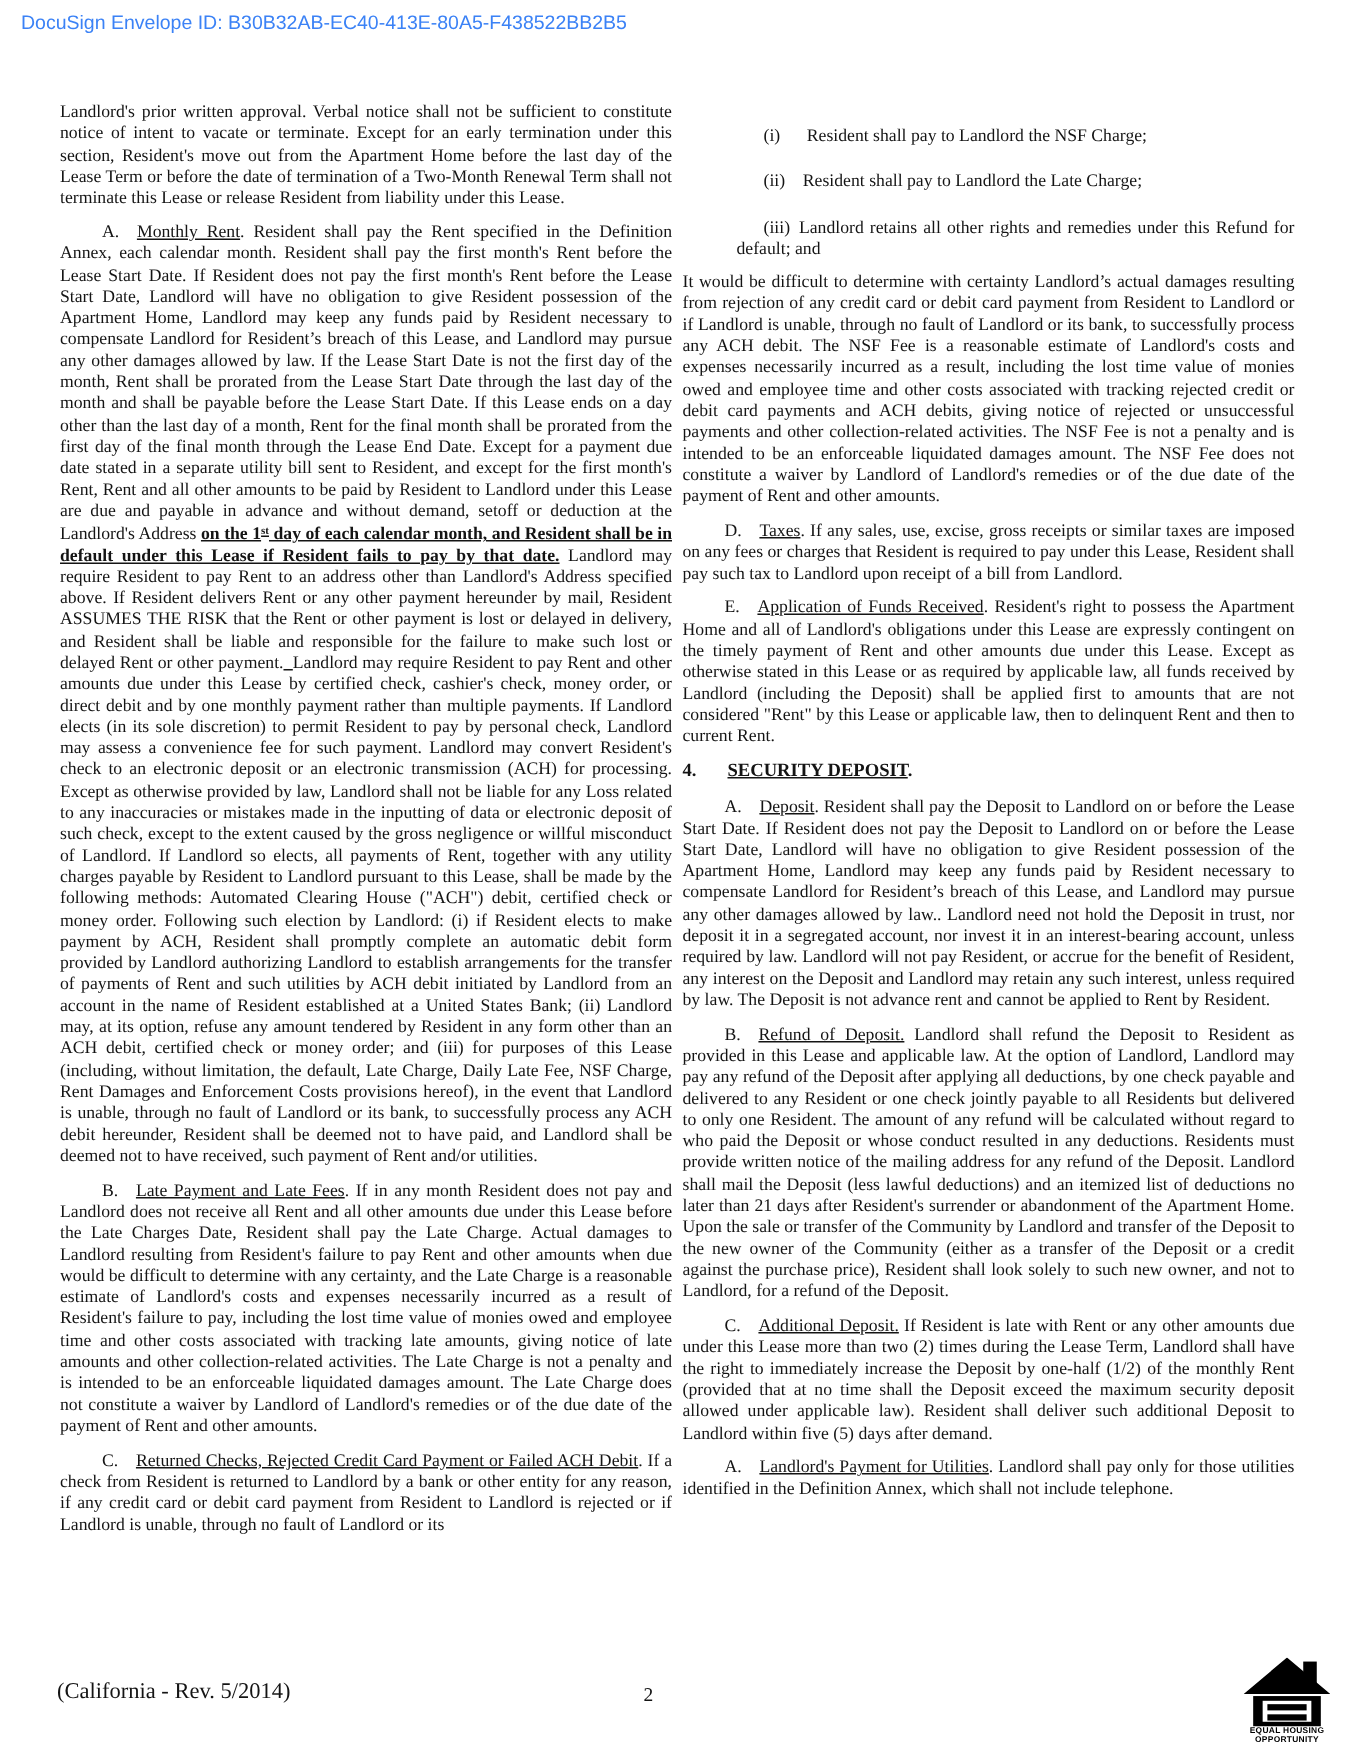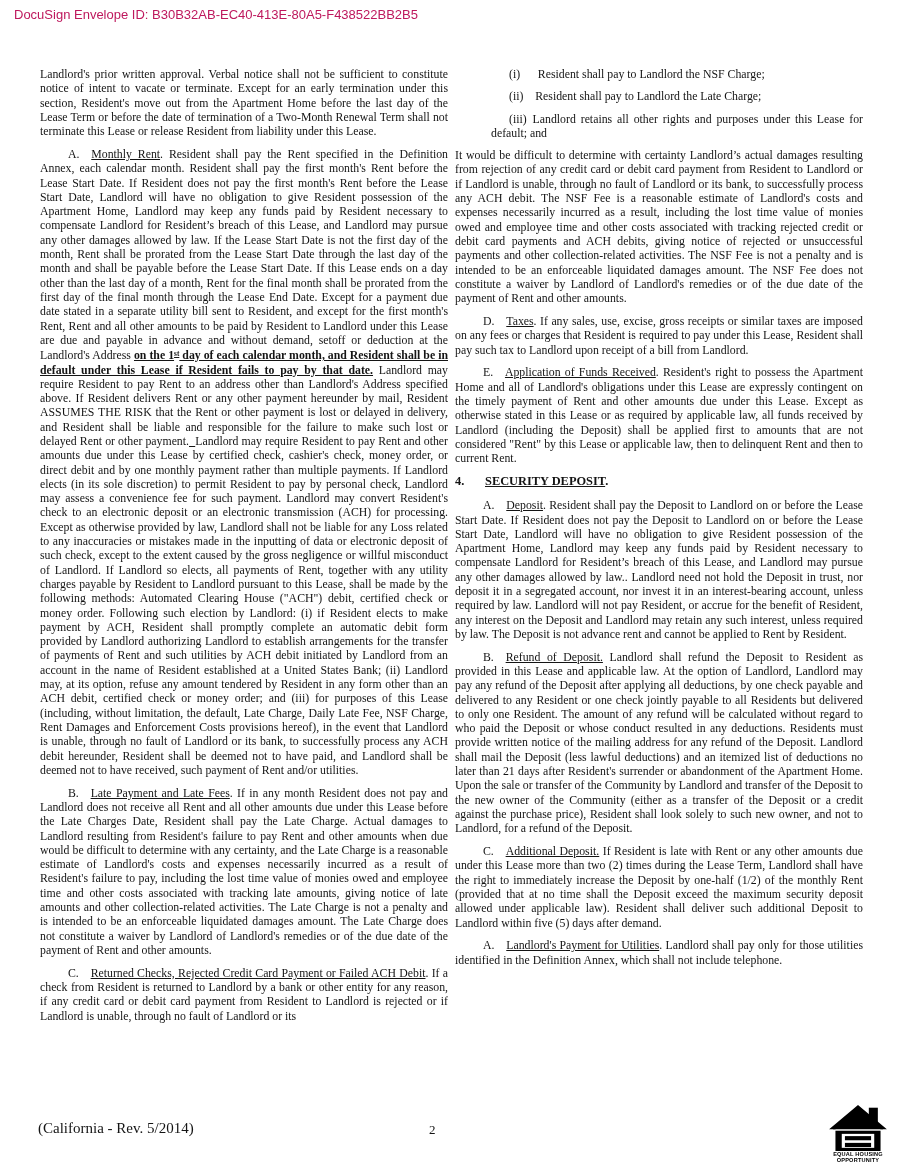--- a/index.html
+++ b/index.html
@@ -1,24 +1,24 @@
 <!DOCTYPE html>
 <html><head>
 <meta charset="utf-8">
 <style>
   html,body{margin:0;padding:0;background:#ffffff;}
   body{width:900px;height:1164px;position:relative;overflow:hidden;
        font-family:"Liberation Serif",serif;color:#141414;}
   .ds-header{position:absolute;left:14px;top:7px;
-             font-family:"Liberation Sans",sans-serif;font-size:13px;color:#be185d;}
+             font-family:"Liberation Sans",sans-serif;font-size:13px;color:#3b82f6;}
   .content{position:absolute;left:40px;top:67px;width:832px;display:flex;gap:7px;}
   .col{width:408px;font-size:11.8px;line-height:14.3px;text-align:justify;}
   .para{margin:0 0 8.5px 0;}
   .para.ind{text-indent:28px;}
-  .li{margin:0 0 8px 36px;text-indent:18px;}
+  .li{margin:16px 0 8px 36px;text-indent:18px;}
   .sec-h{font-weight:bold;font-size:12.4px;margin:4px 0 10px 0;}
   .h-num{display:inline-block;width:30px;}
   .h-title{text-decoration:underline;}
   .u{text-decoration:underline;}
   .bu{font-weight:bold;text-decoration:underline;}
   .busup{font-weight:bold;text-decoration:underline;font-size:0.62em;vertical-align:0.42em;}
   .footer-rev{position:absolute;left:38px;top:1120px;font-size:15px;}
   .footer-page{position:absolute;left:429px;top:1122px;font-size:13px;}
   .eho{position:absolute;right:9px;bottom:1px;width:66px;text-align:center;}
   .eho svg{display:block;margin:0 auto;}
@@ -33,21 +33,21 @@
 <div class="content">
   <div class="col" id="col-left">
       <div class="para"><span>Landlord's prior written approval.  Verbal notice shall not be sufficient to constitute notice of intent to vacate or terminate.  Except for an early termination under this section, Resident's move out from the Apartment Home before the last day of the Lease Term or before the date of termination of a Two-Month Renewal Term  shall not terminate this Lease or release Resident from liability under this Lease.</span></div>
       <div class="para ind"><span>A.  </span><span class="u">Monthly Rent</span><span>.  Resident shall pay the Rent specified in the Definition Annex, each calendar month.  Resident shall pay the first month's Rent before the Lease Start Date.  If Resident does not pay the first month's Rent before the Lease Start Date, Landlord will have no obligation to give Resident possession of the Apartment Home, Landlord may keep any funds paid by Resident necessary to compensate Landlord for Resident’s breach of this Lease, and Landlord may pursue any other damages allowed by law.  If the Lease Start Date is not the first day of the month, Rent shall be prorated from the Lease Start Date through the last day of the month and shall be payable before the Lease Start Date.  If this Lease ends on a day other than the last day of a month, Rent for the final month shall be prorated from the first day of the final month through the Lease End Date.  Except for a payment due date stated in a separate utility bill sent to Resident, and except for the first month's Rent, Rent and all other amounts to be paid by Resident to Landlord under this Lease are due and payable in advance and without demand, setoff or deduction at the Landlord's Address </span><span class="bu">on the 1</span><span class="busup">st</span><span class="bu"> day of each calendar month, and Resident shall be in default under this Lease if Resident fails to pay by that date.</span><span>  Landlord may require Resident to pay Rent to an address other than Landlord's Address specified above.  If Resident delivers Rent or any other payment hereunder by mail, Resident ASSUMES THE RISK that the Rent or other payment is lost or delayed in delivery, and Resident shall be liable and responsible for the failure to make such lost or delayed Rent or other payment.</span><span class="u">&nbsp;&nbsp;</span><span>Landlord may require Resident to pay Rent and other amounts due under this Lease by certified check, cashier's check, money order, or direct debit and by one monthly payment rather than multiple payments. If Landlord elects (in its sole discretion) to permit Resident to pay by personal check, Landlord may assess a convenience fee for such payment.   Landlord may convert Resident's check to an electronic deposit or an electronic transmission (ACH) for processing.  Except as otherwise provided by law, Landlord shall not be liable for any Loss related to any inaccuracies or mistakes made in the inputting of data or electronic deposit of such check, except to the extent caused by the gross negligence or willful misconduct of Landlord.  If Landlord so elects, all payments of Rent, together with any utility charges payable by Resident to Landlord pursuant to this Lease, shall be made by the following methods:  Automated Clearing House ("ACH") debit, certified check or money order.  Following such election by Landlord: (i) if Resident elects to make payment by ACH, Resident shall promptly complete an automatic debit form provided by Landlord authorizing Landlord to establish arrangements for the transfer of payments of Rent and such utilities by ACH debit initiated by Landlord from an account in the name of Resident established at a United States Bank; (ii) Landlord may, at its option, refuse any amount tendered by Resident in any form other than an ACH debit, certified check or money order; and (iii) for purposes of this Lease (including, without limitation, the default, Late Charge, Daily Late Fee, NSF Charge, Rent Damages and Enforcement Costs provisions hereof), in the event that Landlord is unable, through no fault of Landlord or its bank, to successfully process any ACH debit hereunder, Resident shall be deemed not to have paid, and Landlord shall be deemed not to have received, such payment of Rent and/or utilities.</span></div>
       <div class="para ind"><span>B.  </span><span class="u">Late Payment and Late Fees</span><span>.  If in any month Resident does not pay and Landlord does not receive all Rent and all other amounts due under this Lease before the Late Charges Date, Resident shall pay the Late Charge.  Actual damages to Landlord resulting from Resident's failure to pay Rent and other amounts when due would be difficult to determine with any certainty, and the Late Charge is a reasonable estimate of Landlord's costs and expenses necessarily incurred as a result of Resident's failure to pay, including the lost time value of monies owed and employee time and other costs associated with tracking late amounts, giving notice of late amounts and other collection-related activities.  The Late Charge is not a penalty and is intended to be an enforceable liquidated damages amount.  The Late Charge does not constitute a waiver by Landlord of Landlord's remedies or of the due date of the payment of Rent and other amounts.</span></div>
       <div class="para ind"><span>C.  </span><span class="u">Returned Checks, Rejected Credit Card Payment or Failed ACH Debit</span><span>.  If a check from Resident is returned to Landlord by a bank or other entity for any reason, if any credit card or debit card payment from Resident to Landlord is rejected or if Landlord is unable, through no fault of Landlord or its</span></div>
     </div>
   <div class="col" id="col-right">
       <div class="li"><span>(i)  Resident shall pay to Landlord the NSF Charge;</span></div>
       <div class="li"><span>(ii) Resident shall pay to Landlord the Late Charge;</span></div>
-      <div class="li"><span>(iii) Landlord retains all other rights and purposes under this Lease for default; and</span></div>
+      <div class="li"><span>(iii) Landlord retains all other rights and remedies under this Refund for default; and</span></div>
       <div class="para"><span>It would be difficult to determine with certainty Landlord’s actual damages resulting from rejection of any credit card or debit card payment from Resident to Landlord or if Landlord is unable, through no fault of Landlord or its bank, to successfully process any ACH debit.  The NSF Fee is a reasonable estimate of Landlord's costs and expenses necessarily incurred as a result, including the lost time value of monies owed and employee time and other costs associated with tracking rejected credit or debit card payments and ACH debits, giving notice of rejected or unsuccessful payments and other collection-related activities.  The NSF Fee is not a penalty and is intended to be an enforceable liquidated damages amount.  The NSF Fee does not constitute a waiver by Landlord of Landlord's remedies or of the due date of the payment of Rent and other amounts.</span></div>
       <div class="para ind"><span>D.  </span><span class="u">Taxes</span><span>.  If any sales, use, excise, gross receipts or similar taxes are imposed on any fees or charges that Resident is required to pay under this Lease, Resident shall pay such tax to Landlord upon receipt of a bill from Landlord.</span></div>
       <div class="para ind"><span>E.  </span><span class="u">Application of Funds Received</span><span>.  Resident's right to possess the Apartment Home and all of Landlord's obligations under this Lease are expressly contingent on the timely payment of Rent and other amounts due under this Lease.  Except as otherwise stated in this Lease or as required by applicable law, all funds received by Landlord (including the Deposit) shall be applied first to amounts that are not considered "Rent" by this Lease or applicable law, then to delinquent Rent and then to current Rent.</span></div>
       <div class="sec-h"><span class="h-num">4.</span><span class="h-title">SECURITY DEPOSIT</span><span>.</span></div>
       <div class="para ind"><span>A.  </span><span class="u">Deposit</span><span>.  Resident shall pay the Deposit to Landlord on or before the Lease Start Date.  If Resident does not pay the Deposit to Landlord on or before the Lease Start Date, Landlord will have no obligation to give Resident possession of the Apartment Home, Landlord may keep any funds paid by Resident necessary to compensate Landlord for Resident’s breach of this Lease, and Landlord may pursue any other damages allowed by law..  Landlord need not hold the Deposit in trust, nor deposit it in a segregated account, nor invest it in an interest-bearing account, unless required by law.  Landlord will not pay Resident, or accrue for the benefit of Resident, any interest on the Deposit and Landlord may retain any such interest, unless required by law. The Deposit is not advance rent and cannot be applied to Rent by Resident.</span></div>
       <div class="para ind"><span>B.  </span><span class="u">Refund of Deposit.</span><span>  Landlord shall refund the Deposit to Resident as provided in this Lease and applicable law.  At the option of Landlord, Landlord may pay any refund of the Deposit after applying all deductions, by one check payable and delivered to any Resident or one check jointly payable to all Residents but delivered to only one Resident.  The amount of any refund will be calculated without regard to who paid the Deposit or whose conduct resulted in any deductions.  Residents must provide written notice of the mailing address for any refund of the Deposit.  Landlord shall mail the Deposit (less lawful deductions) and an itemized list of deductions no later than 21 days after Resident's surrender or abandonment of the Apartment Home.  Upon the sale or transfer of the Community by Landlord and transfer of the Deposit to the new owner of the Community (either as a transfer of the Deposit or a credit against the purchase price), Resident shall look solely to such new owner, and not to Landlord, for a refund of the Deposit.</span></div>
       <div class="para ind"><span>C.  </span><span class="u">Additional Deposit.</span><span>  If Resident is late with Rent or any other amounts due under this Lease more than two (2) times during the Lease Term, Landlord shall have the right to immediately increase the Deposit by one-half (1/2) of the monthly Rent (provided that at no time shall the Deposit exceed the maximum security deposit allowed under applicable law).  Resident shall deliver such additional Deposit to Landlord within five (5) days after demand.</span></div>
       <div class="para ind"><span>A.  </span><span class="u">Landlord's Payment for Utilities</span><span>.  Landlord shall pay only for those utilities identified in the Definition Annex, which shall not include telephone.</span></div>
     </div>
 </div>

